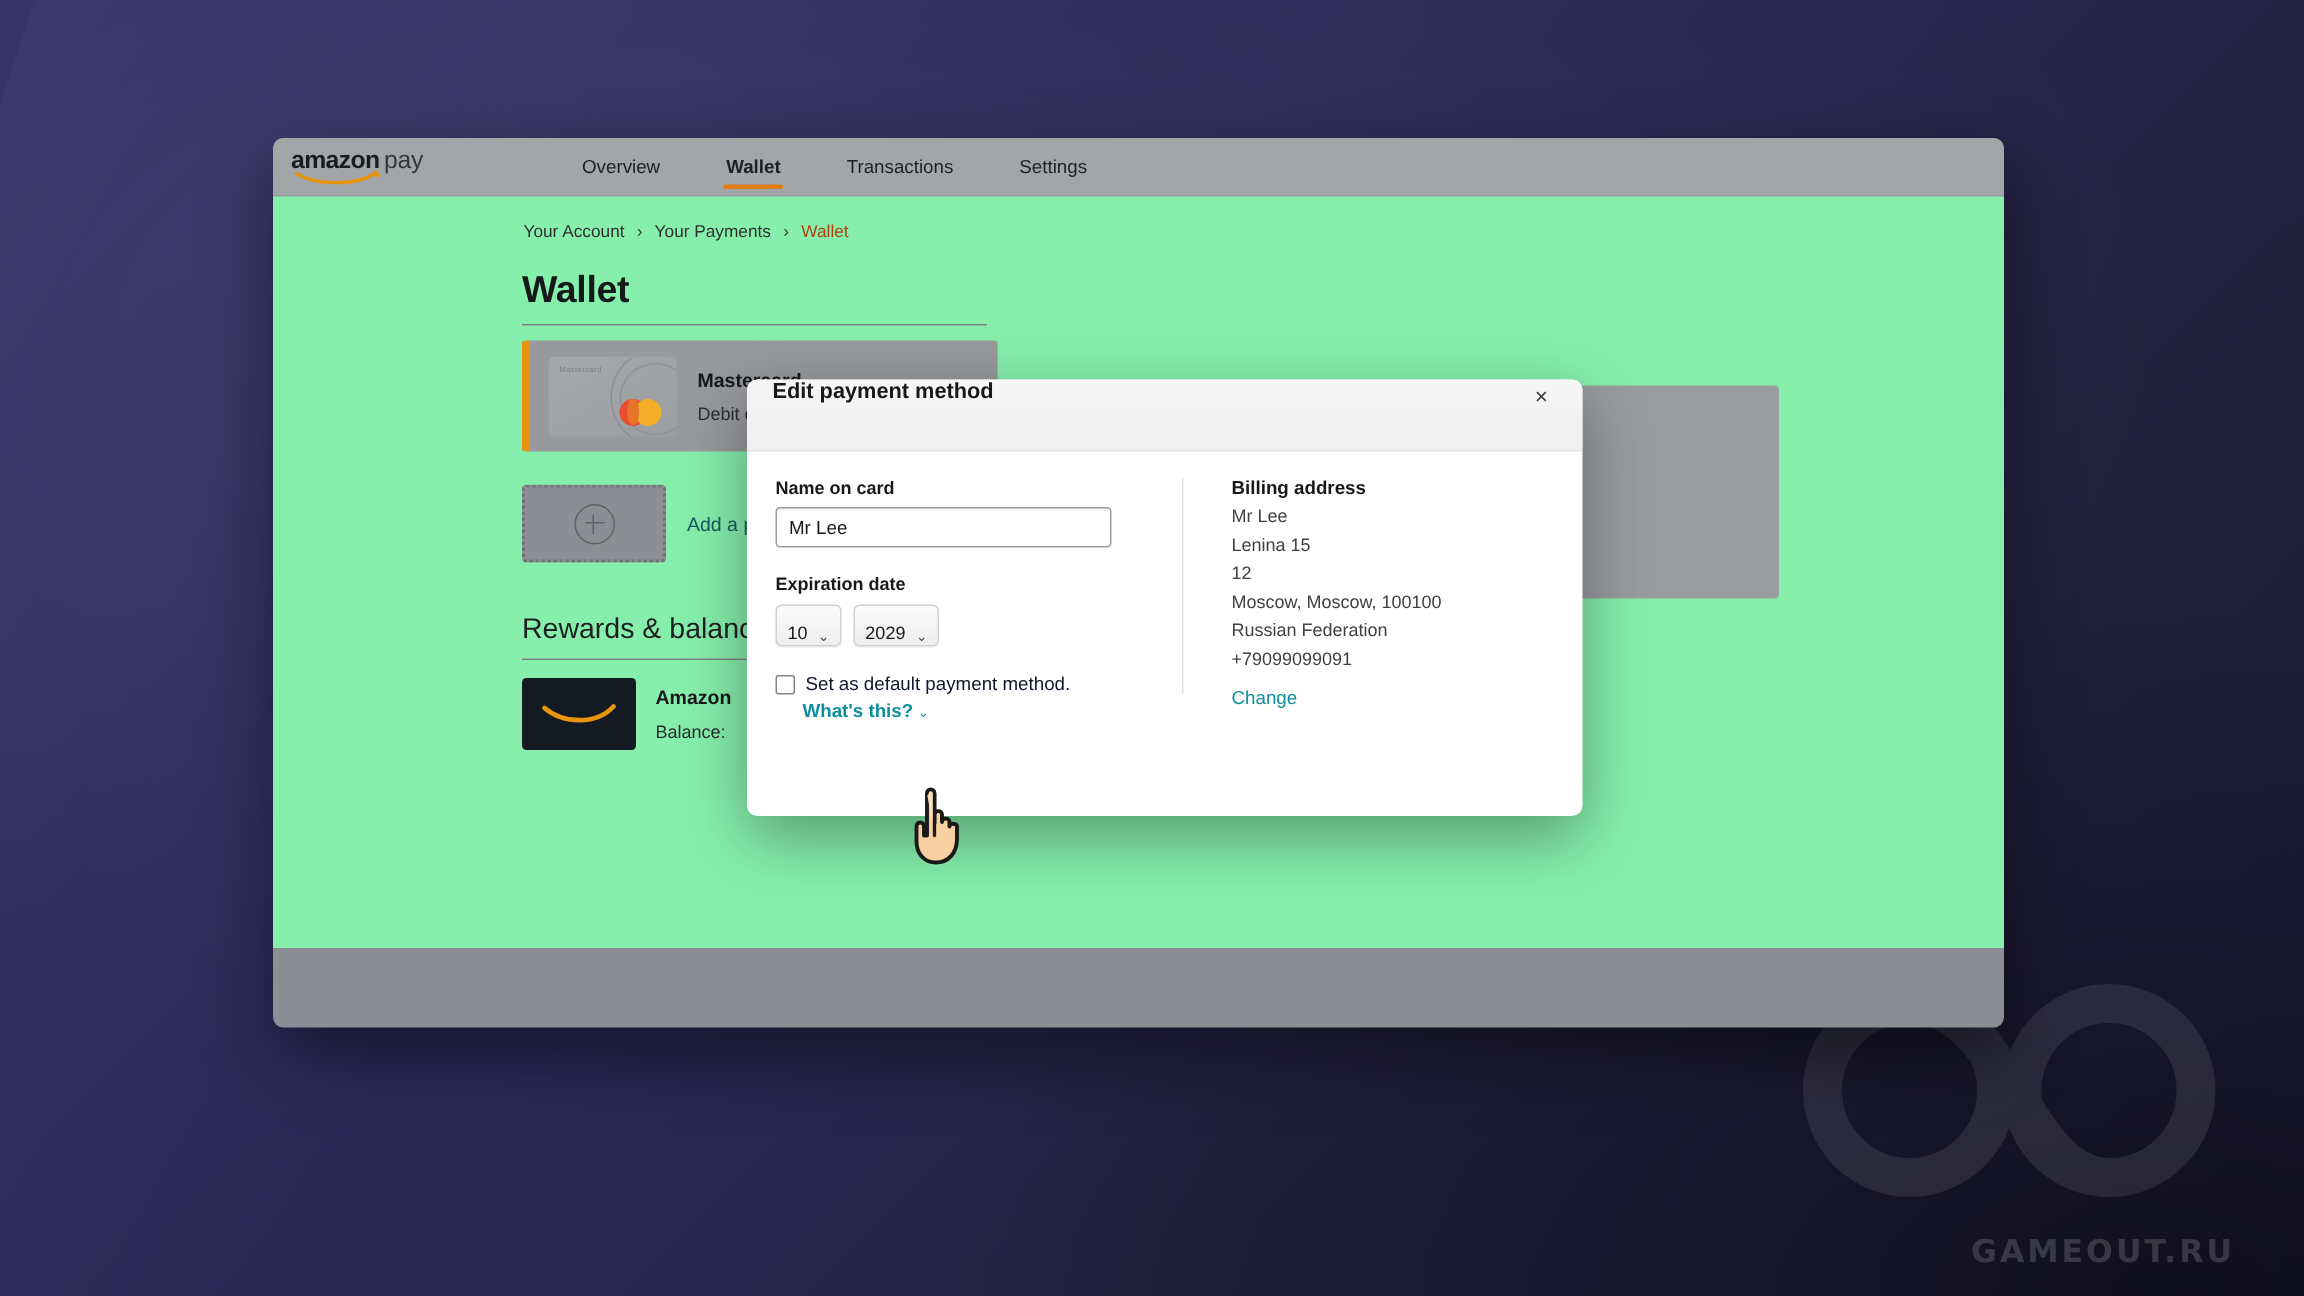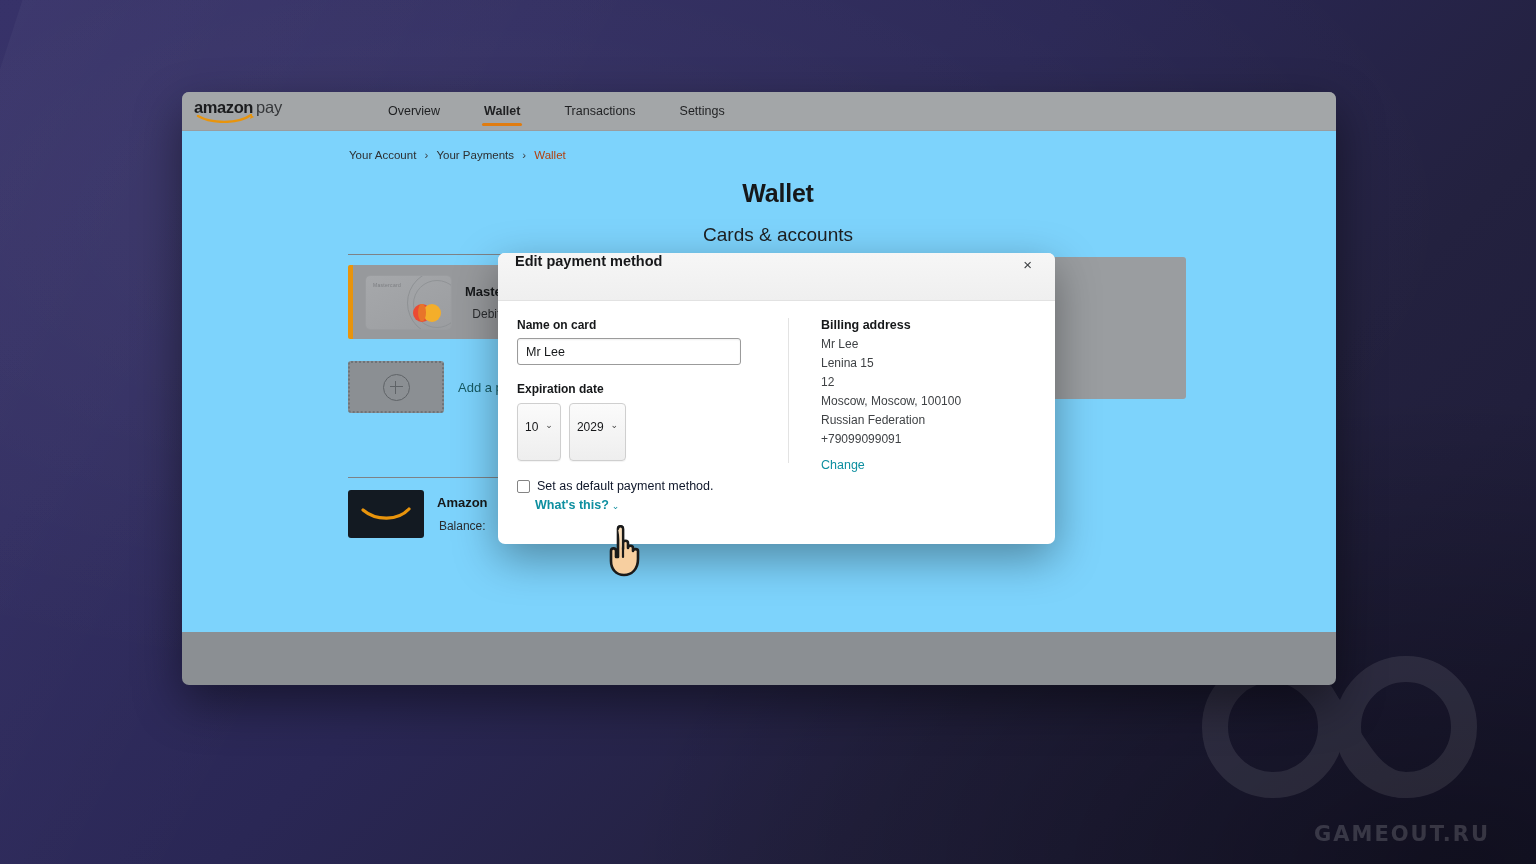--- a/index.html
+++ b/index.html
@@ -63,21 +63,21 @@
   .navlink{
     font-size:12.5px;color:#1f2022;padding:0 22px;height:100%;
     display:flex;align-items:center;position:relative;cursor:pointer;
   }
   .navlink.active{font-weight:bold;}
   .navlink.active::after{
     content:"";position:absolute;left:20px;right:20px;bottom:4px;height:3px;
     background:#e07c10;border-radius:2px;
   }
   
-  #pagebody{height:501px;background:#7dd3fc;position:relative;overflow:hidden;text-align:center;}
+  #pagebody{height:501px;background:#86efac;position:relative;overflow:hidden;}
   #breadcrumb{
     position:absolute;left:167px;top:18px;font-size:11.5px;color:#2d2f31;
   }
   #breadcrumb .sep{margin:0 5px;color:#3a3c3f;}
   #breadcrumb .cur{color:#b1400f;}
   #content{position:absolute;left:166px;top:48px;width:860px;}
   h1#wallet-title{
     margin:0;font-size:25px;color:#16181a;font-weight:bold;letter-spacing:-.2px;
   }
   h2.section-title{
@@ -180,21 +180,21 @@
     margin-top:6px;width:206px;height:25px;border:1px solid #9b9b9b;
     border-radius:3px;font-size:12.5px;color:#16181a;padding:0 8px;
     box-shadow:inset 0 1px 2px rgba(0,0,0,.07);
     font-family:"Liberation Sans", sans-serif;background:#fff;
   }
   #exp-label{margin-top:17px;}
   #exp-row{margin-top:7px;display:flex;gap:8px;}
   .sel{
     height:24px;border:1px solid #cfcfcf;border-radius:4px;
     background:linear-gradient(#fbfbfb,#eeeeee);
-    display:flex;align-items:flex-start;padding:16px 7px;font-size:12px;color:#17181a;
+    display:flex;align-items:flex-end;padding:1px 7px;font-size:12px;color:#17181a;
     cursor:pointer;box-shadow:0 1px 1px rgba(0,0,0,.05);
   }
   .sel .cv{margin-left:7px;font-size:9px;color:#444;}
   #chk-row{margin-top:17px;display:flex;align-items:flex-start;}
   #chk-box{
     width:11px;height:11px;border:1px solid #848484;border-radius:2px;
     background:#fff;margin-top:2px;flex:none;cursor:pointer;
   }
   #chk-label{margin-left:7px;font-size:12.5px;color:#0f172a;line-height:1.35;}
   #whats-this{
@@ -285,21 +285,20 @@
       <span class="cur">Wallet</span>
     </div>
 
     <div id="right-panel">
       <div id="rp-txt">Mastercard   Mastercard</div>
     </div>
 
     <div id="content">
       <h1 id="wallet-title">Wallet</h1>
 
-      <h2 class="section-title">Cards &amp; accounts</h2>
       <div class="divider"></div>
 
       <div id="card-row">
         <div id="mc-art">
           <span class="mc-label">Mastercard</span>
           <span class="mc-arc"></span>
           <span class="mc-arc2"></span>
           <span id="mc-logo">
             <span class="c red"></span>
               <span class="c yel"></span>

